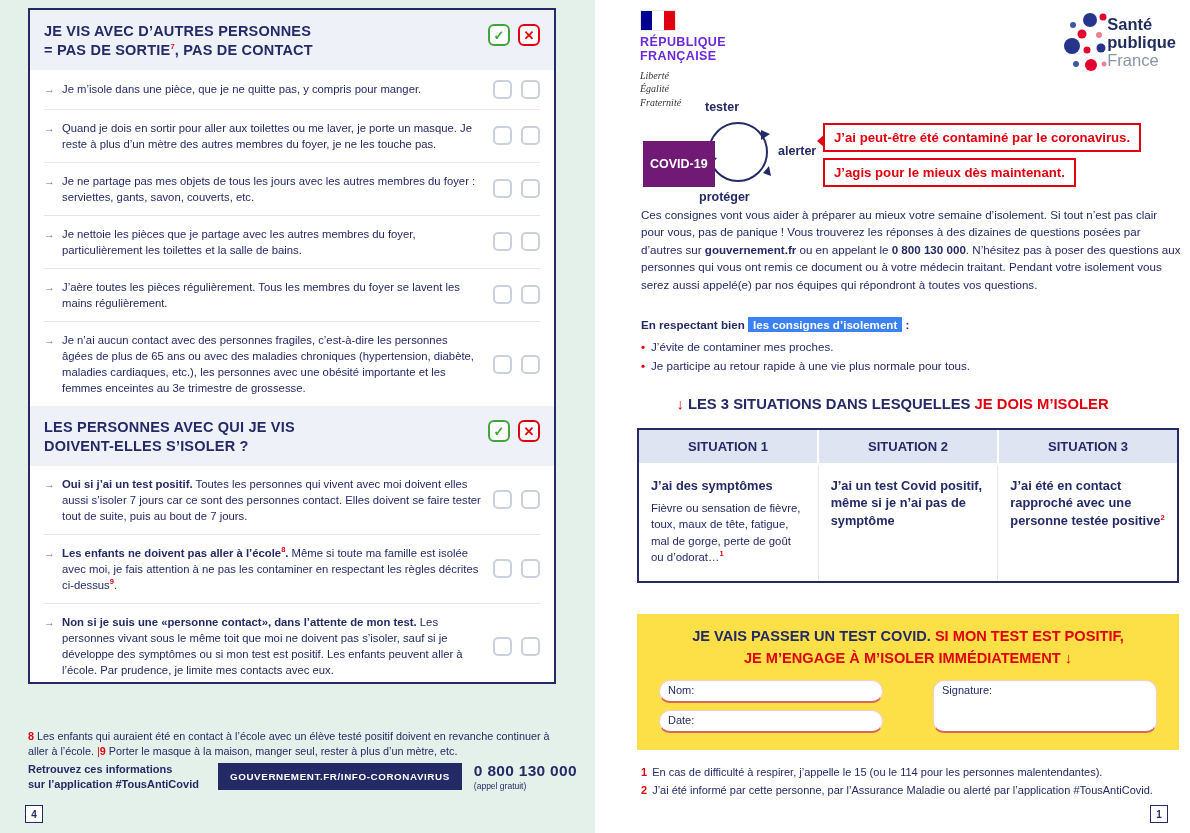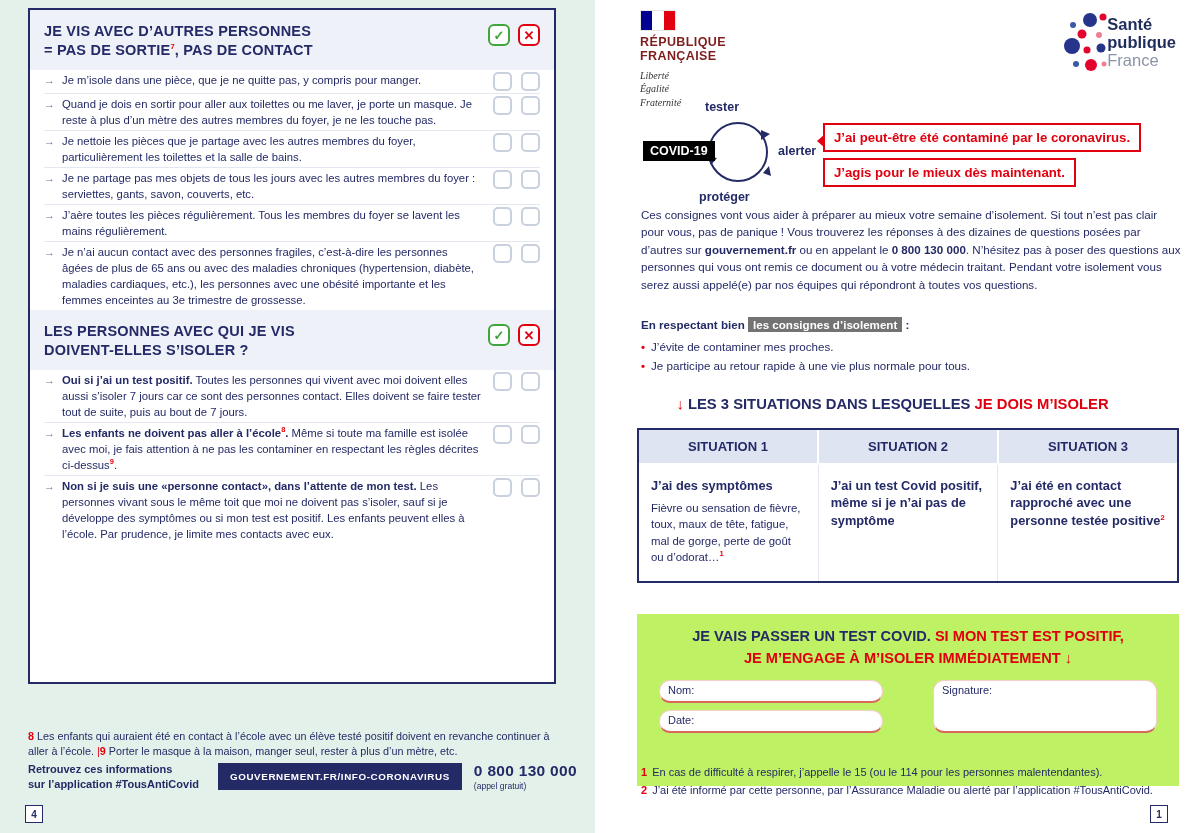--- a/index.html
+++ b/index.html
@@ -16,21 +16,21 @@
   .card-heading .titles { color:#242a66; font-weight:bold; font-size:14.5px; line-height:1.3; letter-spacing:0.2px; }
   .hicons { margin-left:auto; display:flex; gap:8px; padding-top:2px; }
   .hicon { width:22px; height:22px; border-radius:6px; background:#fff; display:flex; align-items:center;
            justify-content:center; font-size:13px; font-weight:bold; }
   .hicon.check { border:2px solid #3fa53c; color:#3fa53c; }
   .hicon.cross { border:2px solid #e1000f; color:#e1000f; }
   .hicon.check::before { content:"✓"; }
   .hicon.cross::before { content:"✕"; }
 
   .items { padding:0 14px; }
-  .item { display:flex; padding:2px 0; }
+  .item { display:flex; align-items:center; padding:10px 0; }
   .item + .item { border-top:1px solid #e4e7ef; }
   .item-main { flex:1; display:flex; align-items:flex-start; gap:7px; padding-right:12px; }
   .arrow { color:#6a7390; font-size:11px; line-height:1.5; flex:0 0 auto; }
   .arrow::before { content:"→"; }
   .item p { margin:0; color:#242a66; font-size:11.3px; line-height:1.42; }
   .item p b { font-weight:bold; }
   .cb { width:19px; height:19px; border:2px solid #c9d0de; border-radius:5px; background:#fff; flex:0 0 auto; }
   .cb + .cb { margin-left:9px; }
   sup.ref { color:#e1000f; font-weight:bold; font-size:7.5px; }
 
@@ -51,70 +51,70 @@
   .page-num.pn-left { left:25px; bottom:10px; }
   .page-num.pn-right { right:22px; bottom:10px; }
 
   
   .rf-logo { position:absolute; left:45px; top:10px; }
   .rf-flag { display:flex; width:36px; height:21px; margin-bottom:5px; border:0.5px solid #e8e8e8; }
   .rf-flag span { flex:1; }
   .rf-flag .fb { background:#000091; }
   .rf-flag .fw { background:#fff; }
   .rf-flag .fr { background:#e1000f; }
-  .rf-name { color:#7f1d1d; font-weight:bold; font-size:12.5px; line-height:1.1; letter-spacing:0.4px; }
+  .rf-name { color:#6d28d9; font-weight:bold; font-size:12.5px; line-height:1.1; letter-spacing:0.4px; }
   .rf-motto { margin-top:5px; font-family:"Liberation Serif", serif; font-style:italic; font-size:10px; color:#333; line-height:1.35; }
   .rf-motto span { display:block; }
 
   .spf-logo { position:absolute; right:14px; top:12px; display:flex; align-items:center; gap:0; }
   .spf-text { font-size:16.5px; line-height:1.08; color:#1f2c5c; font-weight:bold; }
   .spf-text .light { color:#8b93a7; font-weight:normal; }
 
   .cycle { position:absolute; left:48px; top:100px; width:185px; height:108px; }
   .cycle svg { position:absolute; left:0; top:0; }
   .cycle-label { position:absolute; color:#242a66; font-size:12.5px; font-weight:600; }
   .cl-top { left:62px; top:0px; }
   .cl-right { left:135px; top:44px; }
   .cl-bottom { left:56px; top:90px; }
-  .covid-badge { position:absolute; left:0; top:41px; background:#000000; color:#fff; font-weight:bold;
-                 font-size:12.5px; padding:3px 7px; }
+  .covid-badge { position:absolute; left:0; top:41px; background:#701a75; color:#fff; font-weight:bold;
+                 font-size:12.5px; padding:16px 7px; }
 
   .alert-stack { position:absolute; left:228px; top:123px; display:flex; flex-direction:column; gap:6px; align-items:flex-start; }
   .alert-box { border:2px solid #e1000f; background:#fff; color:#e1000f; font-weight:bold; font-size:13.2px;
                padding:5px 9px; position:relative; }
   .alert-box.first::before { content:""; position:absolute; left:-8px; top:9px;
                border-top:7px solid transparent; border-bottom:7px solid transparent; border-right:8px solid #e1000f; }
 
   .intro { position:absolute; left:46px; top:206px; width:540px; color:#242a66; font-size:11.6px; line-height:1.5; margin:0; }
   .intro b { font-weight:bold; }
 
   .consignes { position:absolute; left:46px; top:318px; width:540px; color:#242a66; font-size:11.6px; }
   .consignes .lead { font-weight:bold; }
   .consignes .colon { font-weight:bold; }
-  .highlight { background:#737373; color:#fff; font-weight:bold; padding:1px 5px; }
+  .highlight { background:#3b82f6; color:#fff; font-weight:bold; padding:1px 5px; }
   .consigne-bullets { margin-top:7px; }
   .bullet { line-height:1.6; }
   .bullet::before { content:"•"; color:#e1000f; margin-right:6px; font-weight:bold; }
 
   .situations-title { position:absolute; left:0; top:396px; width:595px; text-align:center;
                       font-size:14.8px; font-weight:bold; }
   .c-blue { color:#242a66; }
   .c-red { color:#e1000f; }
 
   .sit-table { position:absolute; left:42px; top:428px; width:542px; border:2px solid #242a66; background:#fff; }
   .sit-head { display:flex; background:#dee4f2; }
   .sit-hcell { flex:1; text-align:center; padding:9px 4px; color:#242a66; font-weight:bold; font-size:13px; }
   .sit-hcell + .sit-hcell { border-left:2px solid #fff; }
   .sit-body { display:flex; border-top:2px solid #fff; }
   .sit-cell { flex:1; padding:12px 12px 16px; }
   .sit-cell + .sit-cell { border-left:1px solid #e2e6f0; }
   .sit-cell .b { margin:0 0 6px; color:#242a66; font-weight:bold; font-size:12.8px; line-height:1.35; }
   .sit-cell .t { margin:0; color:#242a66; font-size:11.4px; line-height:1.42; }
 
-  .engage { position:absolute; left:42px; top:614px; width:542px; height:172px; background:#bef264; padding:12px 16px; }
+  .engage { position:absolute; left:42px; top:614px; width:542px; height:136px; background:#fde047; padding:12px 16px; }
   .engage-title { text-align:center; font-weight:bold; font-size:14.6px; line-height:1.5; }
   .fields { display:flex; gap:14px; margin-top:10px; padding:0 6px; }
   .fields-left { flex:1; display:flex; flex-direction:column; gap:7px; }
   .fields-right { flex:1; display:flex;padding-left:36px; }
   .field { background:#fff; border-radius:11px; border:1px solid #f2cfc8; border-bottom:2px solid #d9685c;
            padding:3px 8px; font-size:11px; color:#242a66; min-height:23px; }
   .field.sig { width:100%; }
 
   .rp-footnotes { position:absolute; left:46px; top:763px; width:540px; color:#242a66; font-size:11px; line-height:1.65; }
   .rp-footnotes .ref { color:#e1000f; font-weight:bold; margin-right:5px; }
@@ -151,29 +151,29 @@
           <div class="item-main">
               <span class="arrow"></span>
               <p><span>Quand je dois en sortir pour aller aux toilettes ou me laver, je porte un masque. Je reste à plus d’un mètre des autres membres du foyer, je ne les touche pas.</span></p>
             </div>
           <span class="cb"></span>
             <span class="cb"></span>
         </div>
         <div class="item">
           <div class="item-main">
               <span class="arrow"></span>
+              <p><span>Je ne partage pas mes objets de tous les jours avec les autres membres du foyer : serviettes, gants, savon, couverts, etc.</span></p>
+            </div>
+          <span class="cb"></span>
+            <span class="cb"></span>
+        </div>
+        <div class="item">
+          <div class="item-main">
+              <span class="arrow"></span>
               <p><span>Je nettoie les pièces que je partage avec les autres membres du foyer, particulièrement les toilettes et la salle de bains.</span></p>
-            </div>
-          <span class="cb"></span>
-            <span class="cb"></span>
-        </div>
-        <div class="item">
-          <div class="item-main">
-              <span class="arrow"></span>
-              <p><span>Je ne partage pas mes objets de tous les jours avec les autres membres du foyer : serviettes, gants, savon, couverts, etc.</span></p>
             </div>
           <span class="cb"></span>
             <span class="cb"></span>
         </div>
         <div class="item">
           <div class="item-main">
               <span class="arrow"></span>
               <p><span>J’aère toutes les pièces régulièrement. Tous les membres du foyer se lavent les mains régulièrement.</span></p>
             </div>
           <span class="cb"></span>
@@ -213,21 +213,21 @@
           <div class="item-main">
               <span class="arrow"></span>
             <p><b>Les enfants ne doivent pas aller à l’école</b><sup class="ref">8</sup><b>.</b><span> Même si toute ma famille est isolée avec moi, je fais attention à ne pas les contaminer en respectant les règles décrites ci-dessus</span><sup class="ref">9</sup><span>.</span></p>
             </div>
           <span class="cb"></span>
             <span class="cb"></span>
         </div>
         <div class="item">
           <div class="item-main">
               <span class="arrow"></span>
-            <p><b>Non si je suis une «personne contact», dans l’attente de mon test.</b><sup class="ref"></sup><b></b><span> Les personnes vivant sous le même toit que moi ne doivent pas s’isoler, sauf si je développe des symptômes ou si mon test est positif. Les enfants peuvent elles à l’école. Par prudence, je limite mes contacts avec eux.</span><sup class="ref"></sup><span></span></p>
+            <p><b>Non si je suis une «personne contact», dans l’attente de mon test.</b><sup class="ref"></sup><b></b><span> Les personnes vivant sous le même toit que moi ne doivent pas s’isoler, sauf si je développe des symptômes ou si mon test est positif. Les enfants peuvent aller à l’école. Par prudence, je limite mes contacts avec eux.</span><sup class="ref"></sup><span></span></p>
             </div>
           <span class="cb"></span>
             <span class="cb"></span>
         </div>
       </div>
     </div>
 
     <p class="lp-footnotes"><span class="ref">8</span><span> Les enfants qui auraient été en contact à l’école avec un élève testé positif doivent en revanche continuer à aller à l’école. </span><span class="sep">|</span><span class="ref">9</span><span> Porter le masque à la maison, manger seul, rester à plus d’un mètre, etc.</span></p>
 
     <div class="lp-footer">

